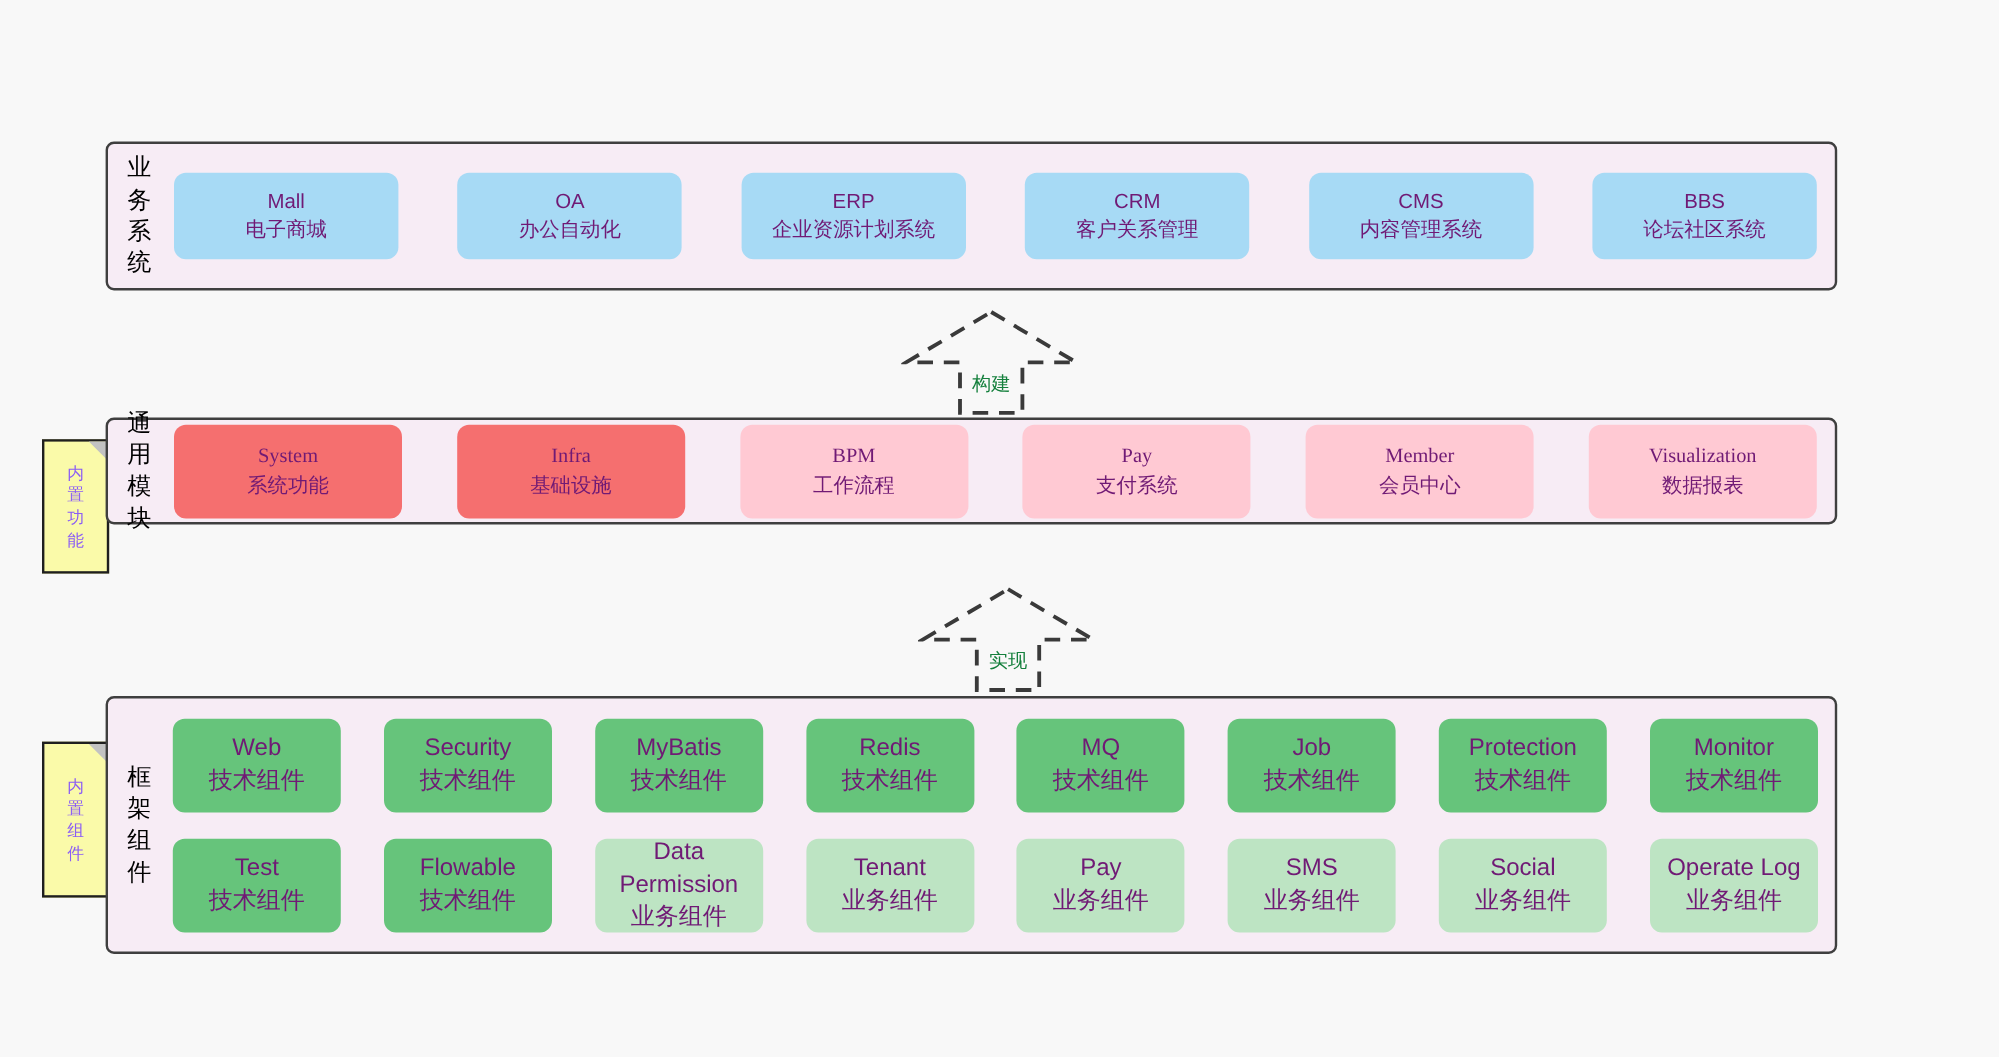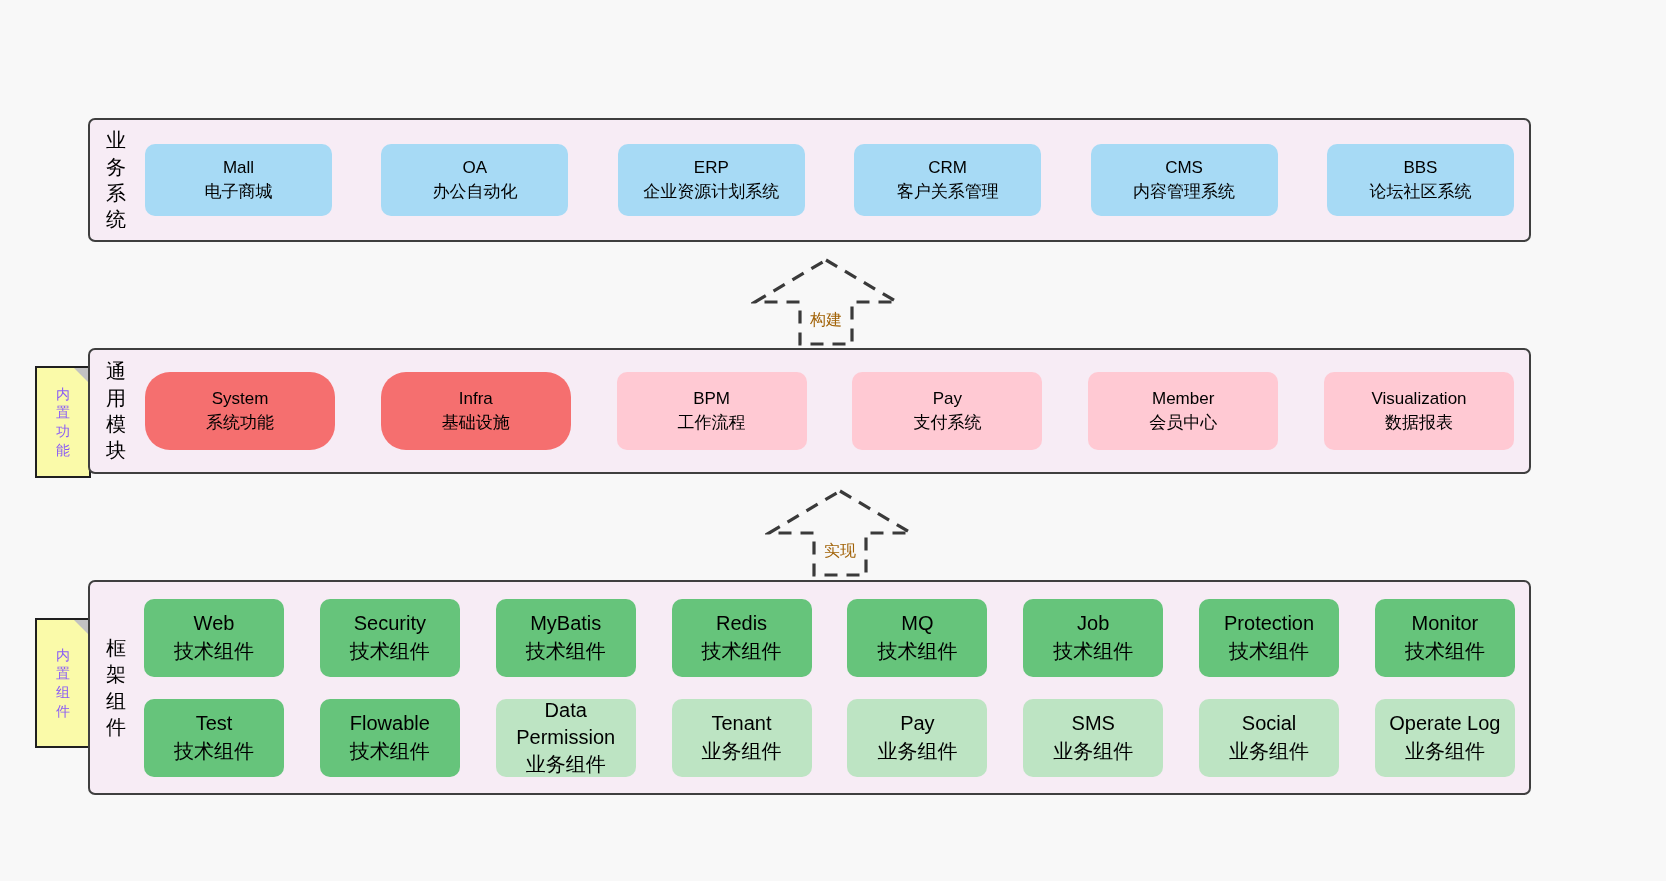--- a/index.html
+++ b/index.html
@@ -5,48 +5,48 @@
   html,body { margin:0; padding:0; }
   body { font-family: "Liberation Sans", sans-serif; color:#333; }
   #canvas { position:relative; width:1666px; height:881px; background:#f8f8f8; overflow:hidden; }
 
   .band {
     position:absolute; left:88px; width:1443px; box-sizing:border-box;
     background:#f7ecf5; border:2px solid #3f3f3f; border-radius:7px;
     display:flex; align-items:stretch; z-index:2;
   }
   .band-1 { top:118px; height:124px; }
-  .band-2 { top:348px; height:126px; }
+  .band-2 { top:348px; height:89px;font-family:Liberation Serif, serif; }
   .band-3 { top:580px; height:215px; }
 
   .vlabel {
     width:26px; margin-left:13px; align-self:center; text-align:center;
     font-size:20px; line-height:1.32; color:#000000; word-break:break-all;
   }
   .row-area {
     flex:1; display:flex; align-items:center; justify-content:space-between;
     padding:0 15px 0 16px;
   }
   .grid-area {
     flex:1; display:flex; flex-direction:column; justify-content:center;
     gap:22px; padding:0 14px 0 15px;
   }
   .grid-row { display:flex; justify-content:space-between; }
 
   .box {
     box-sizing:border-box; border-radius:10px; padding:4px 8px;
     display:flex; flex-direction:column; align-items:center; justify-content:center;
-    text-align:center; font-size:17px; line-height:1.42; color:#000000;
+    text-align:center; font-size:17px; line-height:1.42; color:#701a75;
   }
   .band-1 .box { width:187px; height:72px; }
   .band-2 .box { width:190px; height:78px; }
   .band-3 .box { width:140px; height:78px; font-size:20px; line-height:1.36; padding:4px 10px; }
 
   .blue        { background:#a7daf5; }
-  .red         { background:#f56f6f;border-radius:25px; }
+  .red         { background:#f56f6f; }
   .pink        { background:#ffc9d3; }
   .green       { background:#66c47b; }
   .green-light { background:#bde4c3; }
 
   .sticky {
     position:absolute; left:35px; width:56px; box-sizing:border-box;
     background:#fafaa9; border:2px solid #1f1f1f;
     display:flex; align-items:center; justify-content:center; z-index:1;
   }
   .sticky-1 { top:366px; height:112px; }
@@ -59,21 +59,21 @@
     width:22px; text-align:center; font-size:14px; line-height:1.33;
     color:#8b5cf6; word-break:break-all;
   }
 
   .arrow { position:absolute; width:150px; height:92px; z-index:1; }
   .arrow-1 { left:751px; top:256px; }
   .arrow-2 { left:765px; top:487px; }
   .arrow svg { display:block; }
   .arrow-label {
     position:absolute; left:0; right:0; top:54px; text-align:center;
-    font-size:16px; color:#a16207;
+    font-size:16px; color:#15803d;
   }
   .arrow-label span { background:#f8f8f8; padding:0 2px; }
 </style>
 </head>
 <body>
 
 <div id="canvas">
 
   <div class="sticky sticky-1">
     <div class="vtext">内置功能</div>

